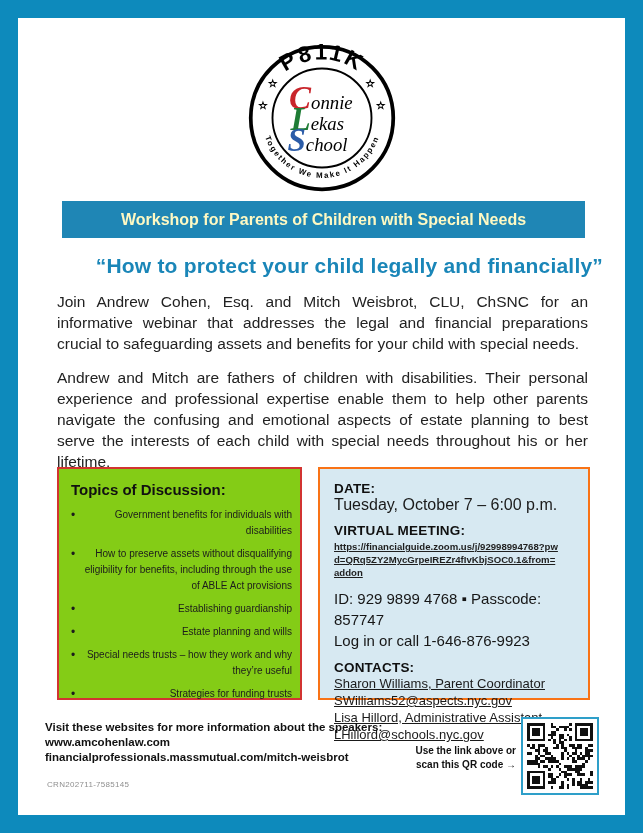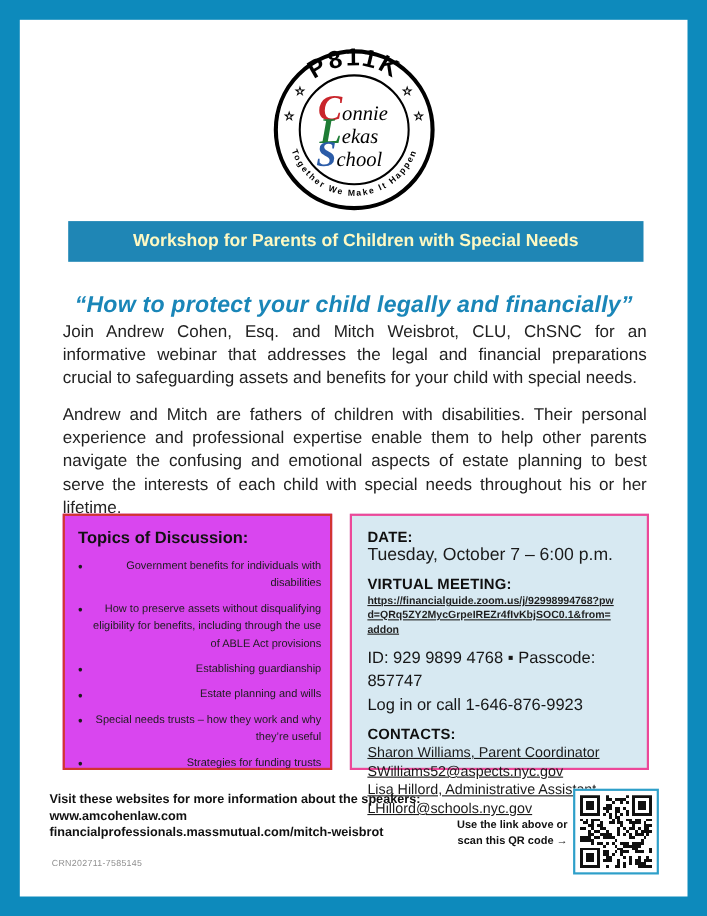--- a/index.html
+++ b/index.html
@@ -12,47 +12,47 @@
   .logo{ position:absolute; left:229px; top:25px; width:150px; height:150px; }
   
   .banner{
     position:absolute; left:44px; top:183px; width:523px; height:37px;
     background:#1f86b5; color:#fef9c3; text-align:center; line-height:37px;
     font-size:16px; font-weight:700;
   }
   
   .heading{
     position:absolute; left:22px; top:236px; width:563px;
-    color:#1a86b8; font-size:21px; font-weight:700; font-style:italic;
-    text-align:center; letter-spacing:0.2px;margin-top:12px;
+    color:#1a86b8; font-size:21px; font-weight:700; 
+    text-align:right; letter-spacing:0.2px;
   }
   
   .para{
     position:absolute; left:39px; width:531px;
     font-size:15.5px; line-height:21px; color:#222; text-align:justify;
   }
   .para1{ top:273px; }
   .para2{ top:349px; }
   
   .topics-box{
     position:absolute; left:39px; top:449px; width:245px; height:233px;
-    background:#d946ef; border:2px solid #d23431; padding:12px 8px 0 12px;
+    background:#84cc16; border:2px solid #d23431; padding:12px 8px 0 12px;
   }
   .topics-title{ font-size:15px; font-weight:700; color:#111; }
   .topics-list{ list-style:none; margin-top:9px; }
   .topics-list li{
     position:relative; padding-left:11px; font-size:10px; line-height:16px;
     color:#1c1c1c; margin-bottom:7px;text-align:right;
   }
   .topics-list li::before{
     content:"•"; position:absolute; left:0; top:0; font-size:12px; color:#1c1c1c;
   }
   .details-box{
     position:absolute; left:300px; top:449px; width:272px; height:233px;
-    background:#d7e9f2; border:2px solid #ec4899; padding:12px 28px 0 14px;
+    background:#d7e9f2; border:2px solid #f97316; padding:12px 28px 0 14px;
   }
   .d-label{ font-size:13.5px; font-weight:700; color:#101010; letter-spacing:0.2px; }
   .d-value{ font-size:16px; color:#1a1a1a; line-height:18px; }
   .d-gap{ height:9px; }
   .d-url{
     display:block; font-size:9.6px; font-weight:700; color:#1f1f1f;
     text-decoration:underline; line-height:13px; word-break:break-all; margin-top:2px;
   }
   .d-big{ font-size:15px; color:#161616; line-height:21px; }
   .d-contact{ font-size:13px; color:#1a1a1a; line-height:17px;text-decoration:underline; }

